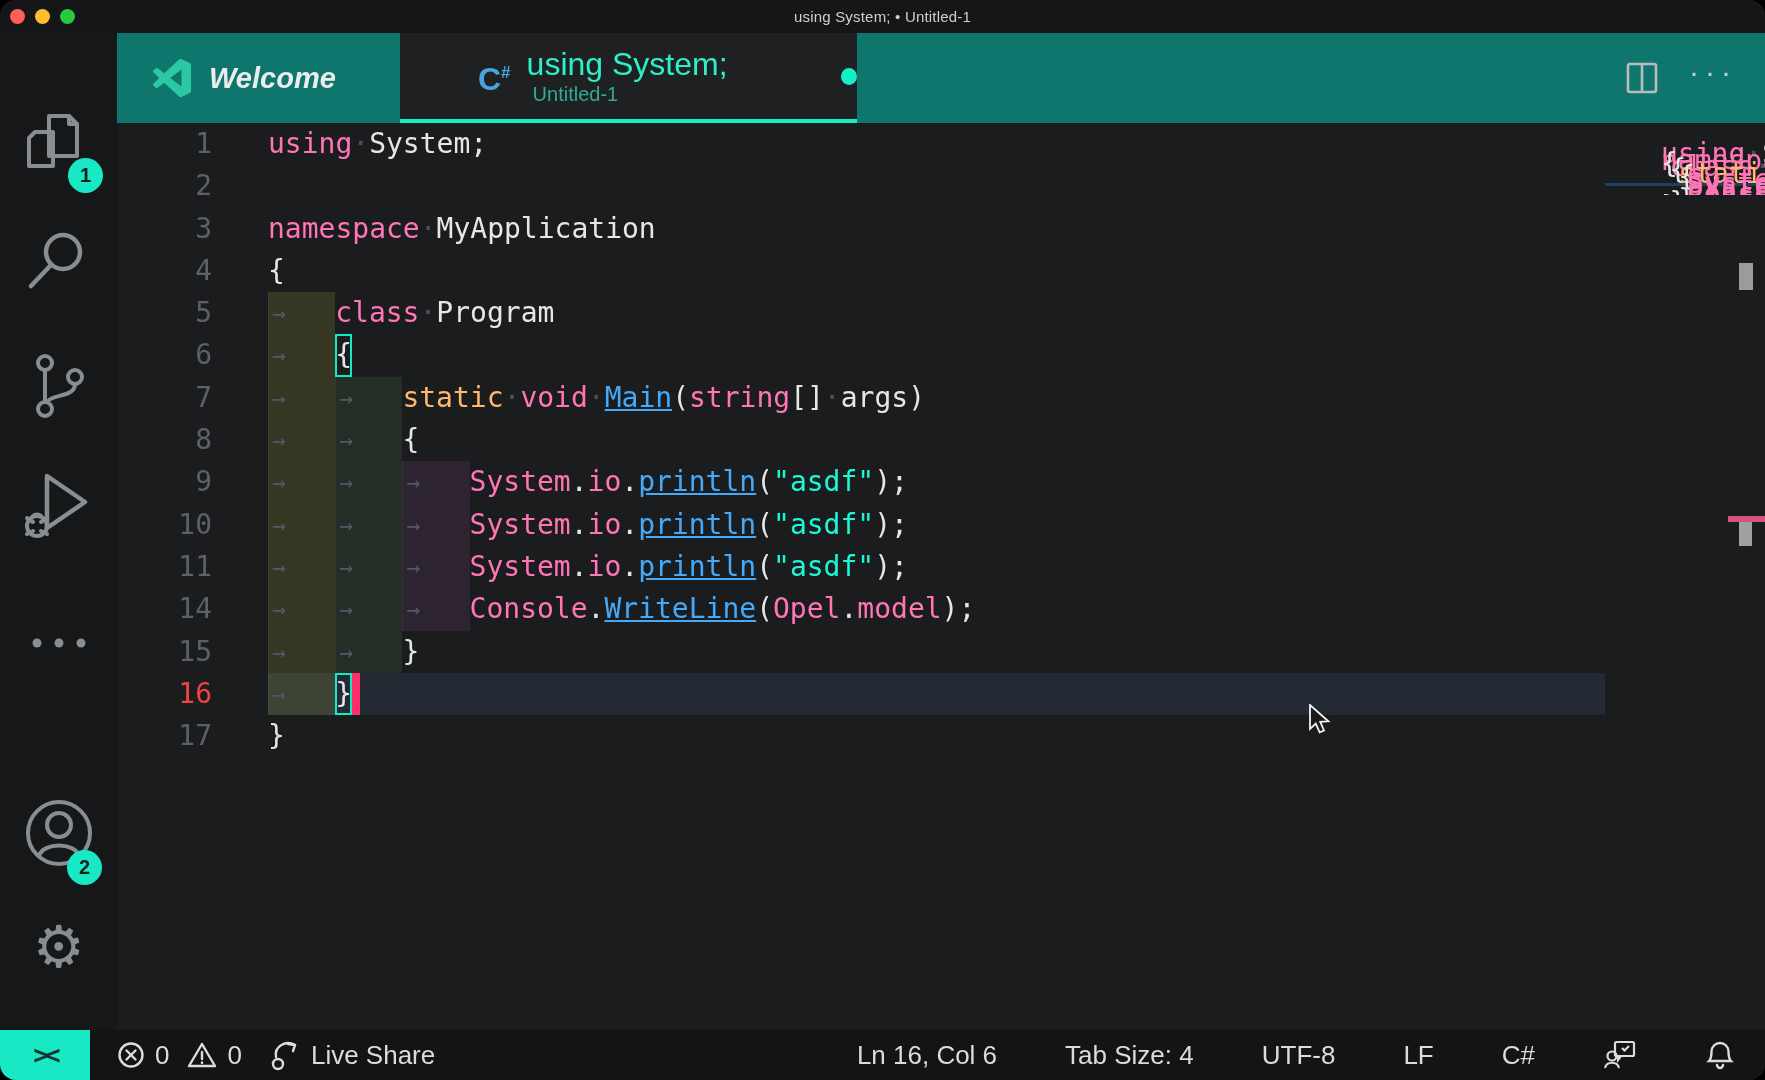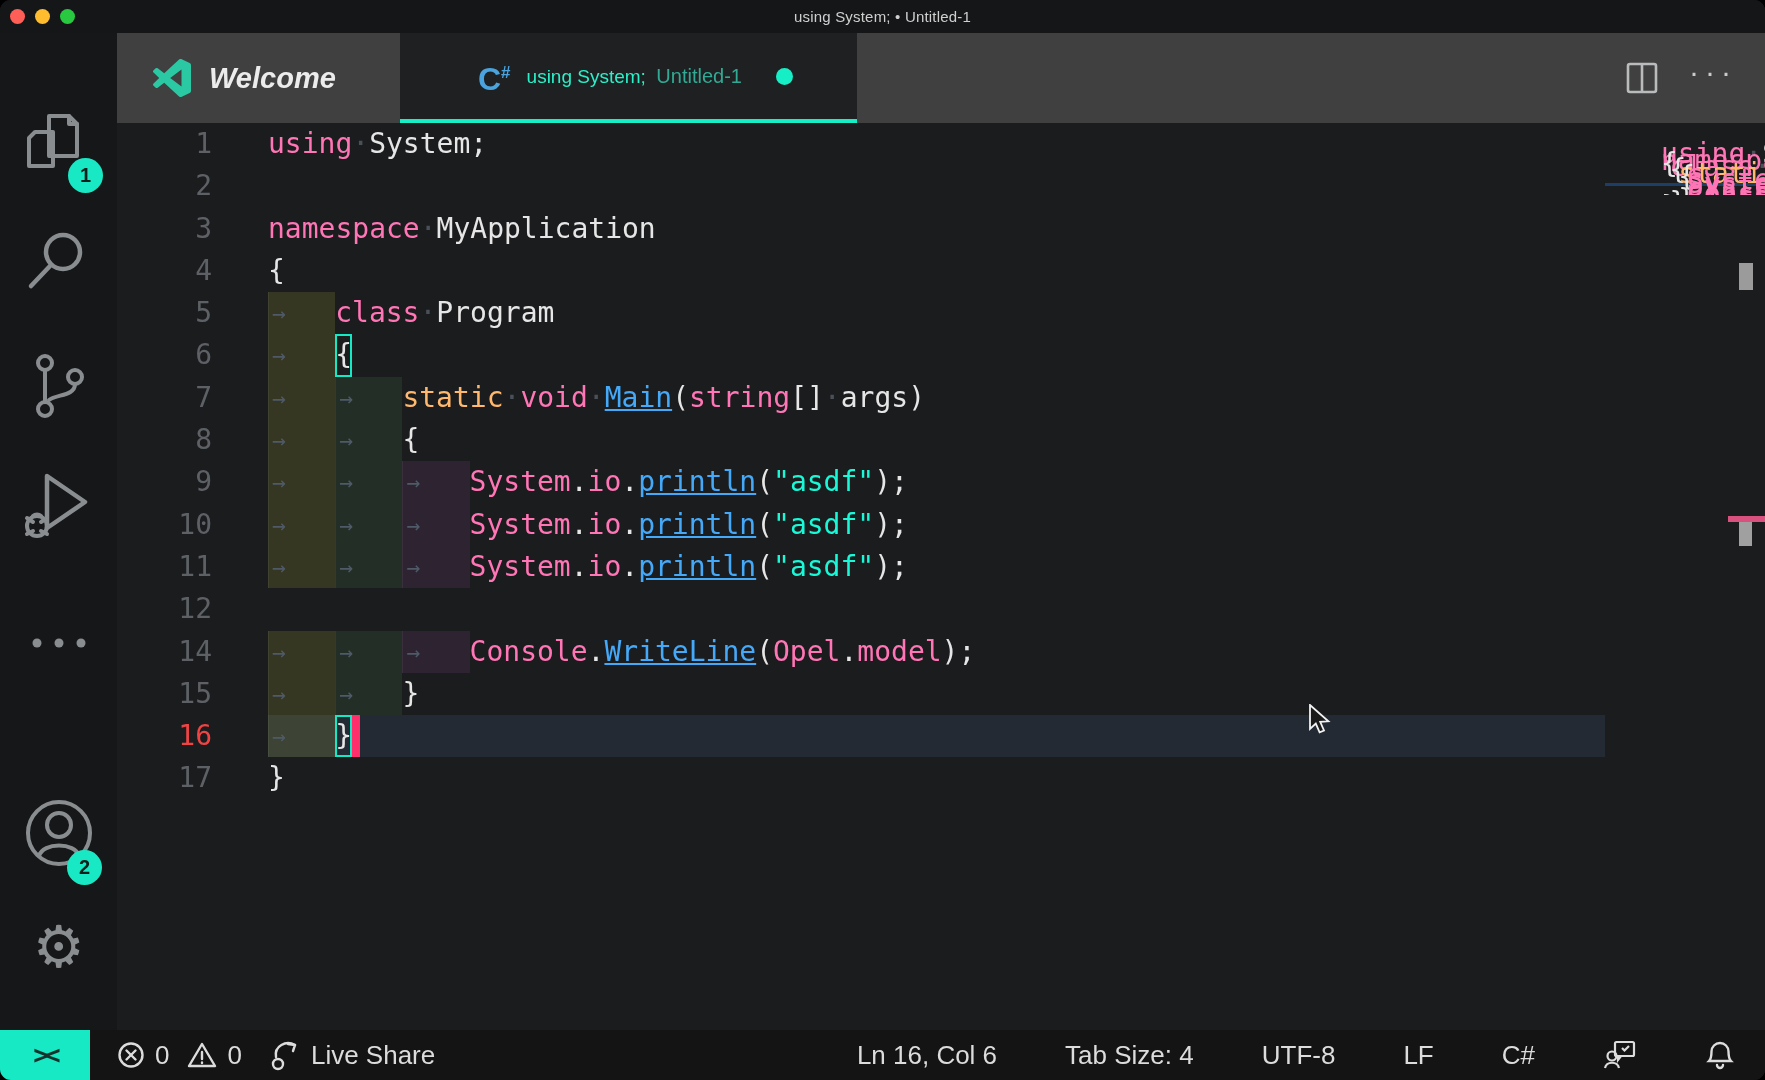--- a/index.html
+++ b/index.html
@@ -1,41 +1,41 @@
 <!DOCTYPE html>
 <html><head>
 <meta charset="utf-8">
 <style>
   html,body{margin:0;padding:0;background:#000;}
   body{width:1765px;height:1080px;position:relative;font-family:"Liberation Sans",sans-serif;overflow:hidden;}
-  .window{position:absolute;inset:0;border-radius:11px;overflow:hidden;background:#1b1c1e;}
+  .window{position:absolute;inset:0;border-radius:16px;overflow:hidden;background:#1b1c1e;}
 
   
   .titlebar{position:absolute;left:0;top:0;right:0;height:33px;background:#151617;display:flex;align-items:center;justify-content:center;}
   .lights{position:absolute;left:10px;top:9px;display:flex;gap:10px;}
   .light{width:15px;height:15px;border-radius:50%;}
   .light.red{background:#ff5f57;} .light.yellow{background:#febc2e;} .light.green{background:#28c840;}
   .win-title{color:#cfcfcf;font-size:15px;letter-spacing:.2px;}
 
   
   .activitybar{position:absolute;left:0;top:33px;width:117px;bottom:50px;background:#161719;}
   .ab-item{position:absolute;left:0;width:117px;display:flex;justify-content:center;}
   .ab-item svg{stroke:#8a8d90;fill:none;stroke-width:4;stroke-linecap:round;stroke-linejoin:round;}
   .badge{position:absolute;background:#19e8c4;color:#0c1f1b;font-weight:bold;font-size:20px;width:35px;height:35px;border-radius:50%;display:flex;align-items:center;justify-content:center;}
   .gear-glyph{font-size:58px;color:#8a8d90;line-height:58px;font-family:"DejaVu Sans",sans-serif;}
 
   
   .editor{position:absolute;left:117px;top:33px;right:0;bottom:50px;background:#1b1c1e;}
-  .tabbar{position:absolute;left:0;top:0;right:0;height:90px;background:#404040;display:flex;}
+  .tabbar{position:absolute;left:0;top:0;right:0;height:90px;background:#0f766e;display:flex;}
   .welcome-tab{width:283px;display:flex;align-items:center;padding-left:36px;box-sizing:border-box;gap:18px;}
   .welcome-label{color:#ececec;font-size:29px;font-style:italic;font-weight:600;}
   .active-tab{width:457px;background:#1e2022;border-bottom:4px solid #16efc5;box-sizing:border-box;display:flex;align-items:center;padding-left:78px;gap:16px;}
   .cs-icon{color:#4aa3dd;font-weight:bold;font-size:32px;line-height:32px;}
   .cs-icon sup{font-size:17px;font-weight:bold;}
-  .tab-title{color:#2bf0c8;font-size:19px;}
+  .tab-title{color:#2bf0c8;font-size:32px;}
   .tab-subtitle{color:#35c2a8;font-size:20px;margin-left:6px;opacity:.85;}
   .dirty-dot{width:17px;height:17px;border-radius:50%;background:#16efc5;margin-left:18px;}
   .editor-actions{position:absolute;right:28px;top:0;height:90px;display:flex;align-items:center;gap:30px;}
   .editor-actions svg{stroke:#b9bbbd;fill:none;stroke-width:2.6;}
   .ellipsis{color:#c9cbcd;font-size:30px;letter-spacing:6px;line-height:20px;padding-bottom:12px;}
 
   
   .codearea{position:absolute;left:0;top:90px;right:0;bottom:0;overflow:hidden;}
   .row{position:relative;height:42.3px;display:flex;}
   .lnum{width:95px;flex:none;text-align:right;color:#5d6165;font:28px/42.3px "DejaVu Sans Mono",monospace;position:relative;z-index:2;}
@@ -204,24 +204,20 @@
           <div class="lnum">9</div>
           <div class="lcontent"><span class="ind ind-1">→</span><span class="ind ind-2">→</span><span class="ind ind-3">→</span><span class="tok-kw">System</span><span class="tok-fg">.</span><span class="tok-kw">io</span><span class="tok-fg">.</span><span class="tok-fn">println</span><span class="tok-fg">(</span><span class="tok-str">"asdf"</span><span class="tok-fg">);</span></div>
         </div>
         <div class="row">
           <div class="lnum">10</div>
           <div class="lcontent"><span class="ind ind-1">→</span><span class="ind ind-2">→</span><span class="ind ind-3">→</span><span class="tok-kw">System</span><span class="tok-fg">.</span><span class="tok-kw">io</span><span class="tok-fg">.</span><span class="tok-fn">println</span><span class="tok-fg">(</span><span class="tok-str">"asdf"</span><span class="tok-fg">);</span></div>
         </div>
         <div class="row">
           <div class="lnum">11</div>
           <div class="lcontent"><span class="ind ind-1">→</span><span class="ind ind-2">→</span><span class="ind ind-3">→</span><span class="tok-kw">System</span><span class="tok-fg">.</span><span class="tok-kw">io</span><span class="tok-fg">.</span><span class="tok-fn">println</span><span class="tok-fg">(</span><span class="tok-str">"asdf"</span><span class="tok-fg">);</span></div>
-        </div>
-        <div class="row">
-          <div class="lnum">12</div>
-          <div class="lcontent"></div>
         </div>
         <div class="row">
           <div class="lnum">14</div>
           <div class="lcontent"><span class="ind ind-1">→</span><span class="ind ind-2">→</span><span class="ind ind-3">→</span><span class="tok-kw">Console</span><span class="tok-fg">.</span><span class="tok-fn">WriteLine</span><span class="tok-fg">(</span><span class="tok-kw">Opel</span><span class="tok-fg">.</span><span class="tok-kw">model</span><span class="tok-fg">);</span></div>
         </div>
         <div class="row">
           <div class="lnum">15</div>
           <div class="lcontent"><span class="ind ind-1">→</span><span class="ind ind-2">→</span><span class="tok-fg">}</span></div>
         </div>
         <div class="row">

